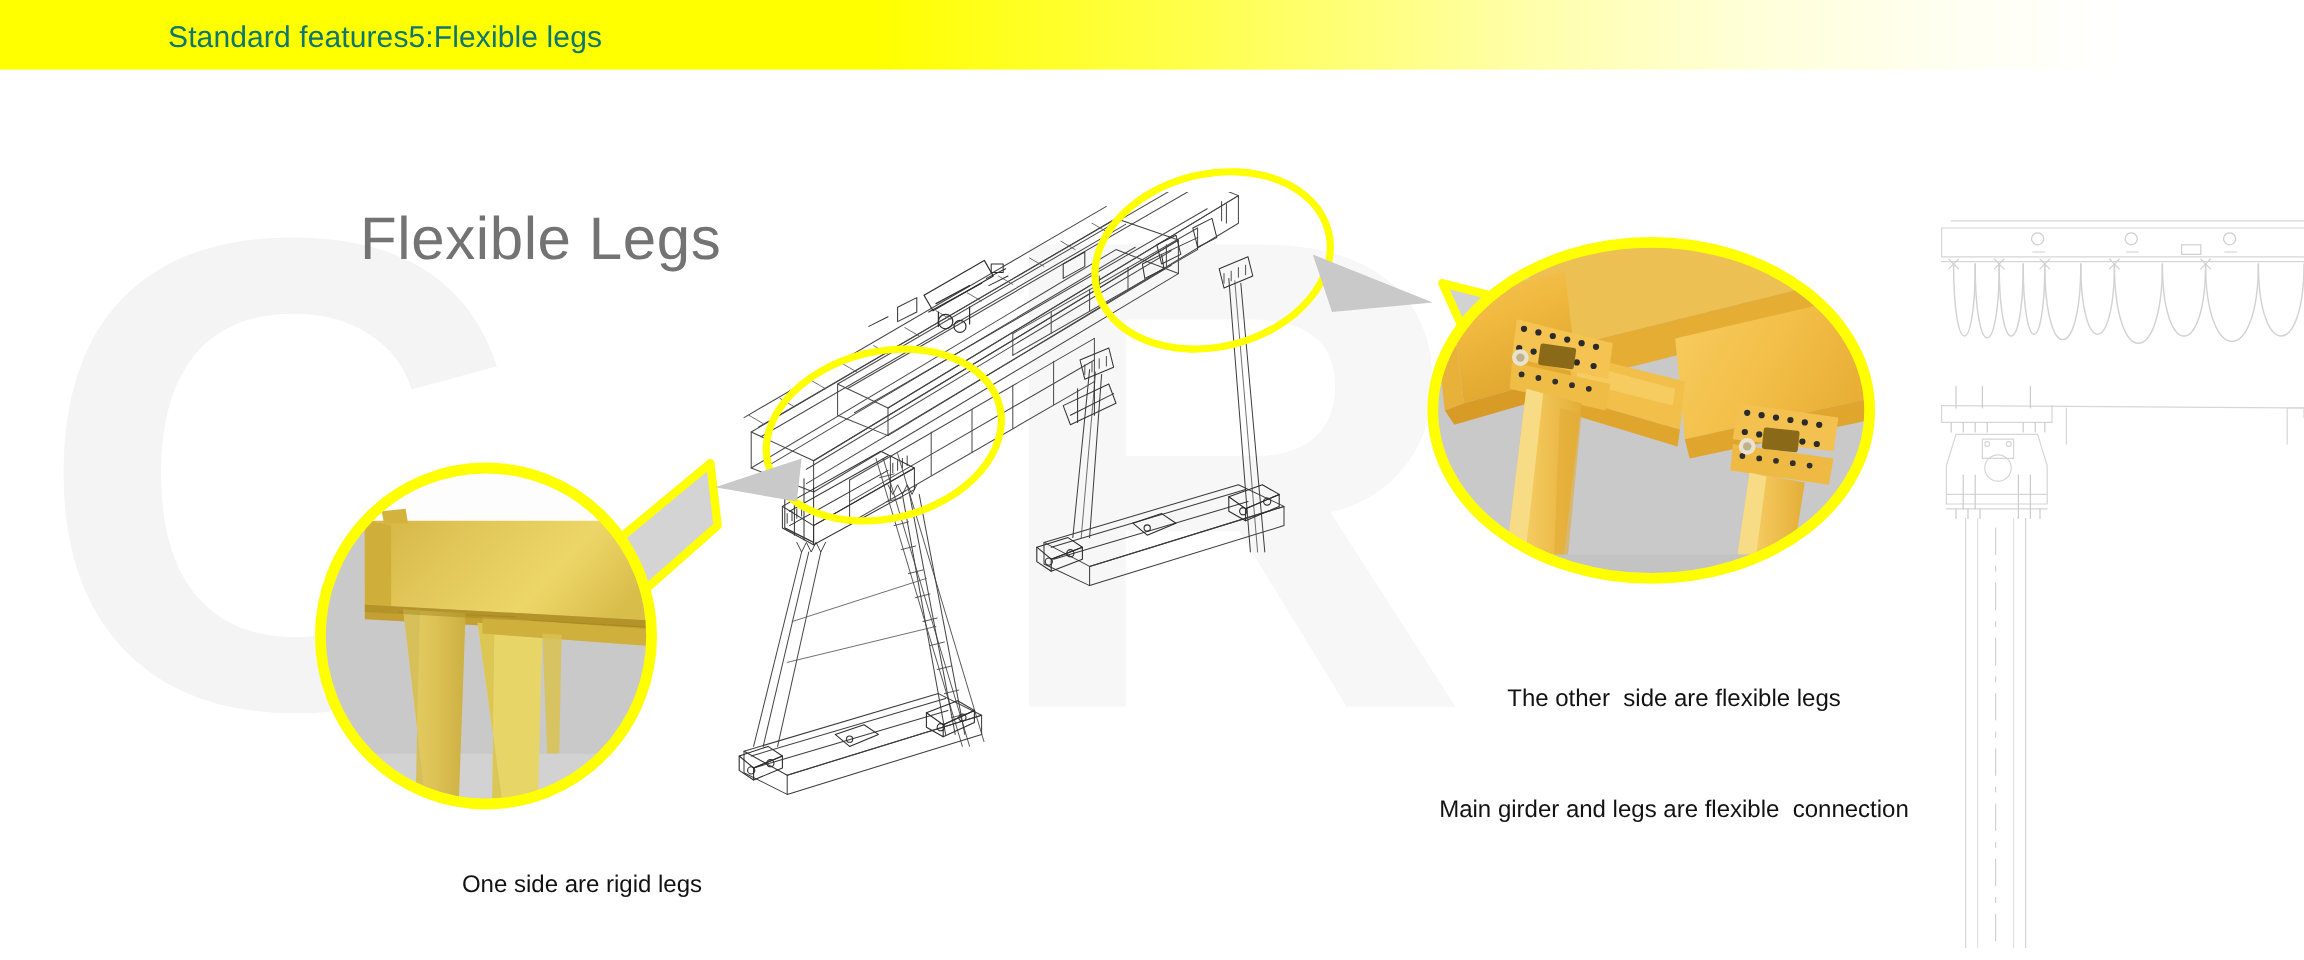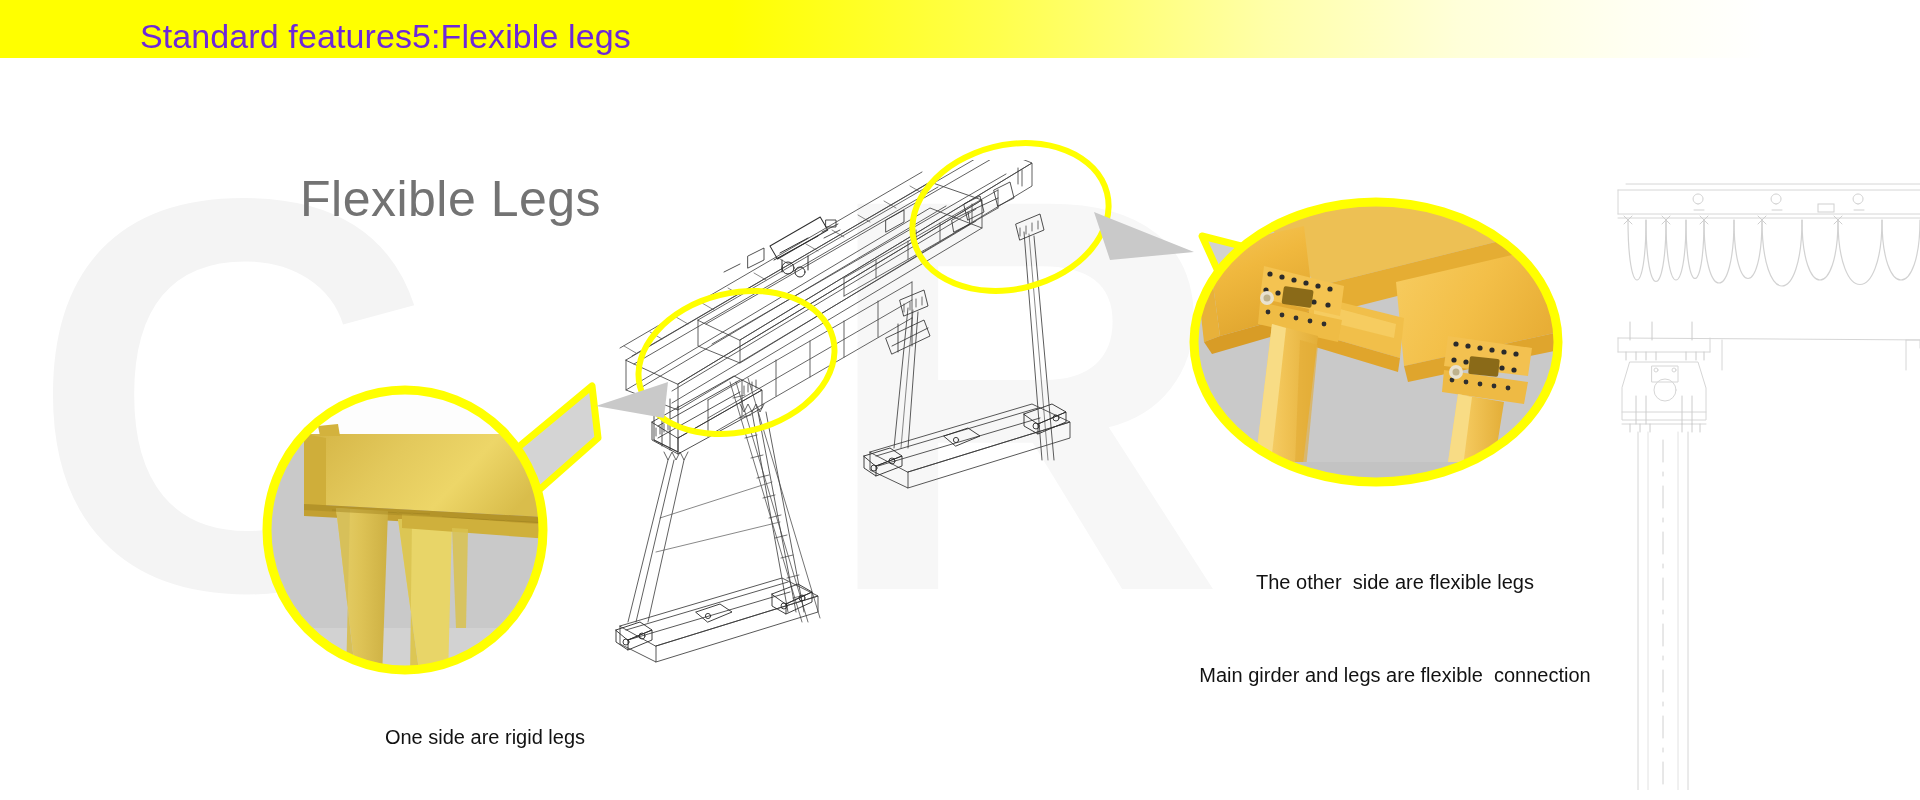--- a/index.html
+++ b/index.html
@@ -12,21 +12,21 @@
 
   
   .header-band{
     position:absolute; left:0; top:0; width:1920px; height:58px;
     background:linear-gradient(to right,
         #ffff00 0%, #ffff00 38%, #ffff4d 52%, #ffffa8 66%,
         #ffffd9 76%, #fffff2 85%, #ffffff 92%, #ffffff 100%);
   }
   .header-title{
     position:absolute; left:140px; top:17px;
-    font-size:34px; color:#6d28d9; letter-spacing:.1px; white-space:nowrap;
+    font-size:25px; color:#0f766e; letter-spacing:.1px; white-space:nowrap;
   }
 
   
   .watermark{
     position:absolute; font-size:560px; font-weight:bold;
     color:#f4f4f4; line-height:1; user-select:none;
     font-family:"Liberation Sans", sans-serif;
   }
   .wm-c{ left:30px; top:115px; }
   .wm-r{ left:820px; top:115px; color:#f7f7f7; }

